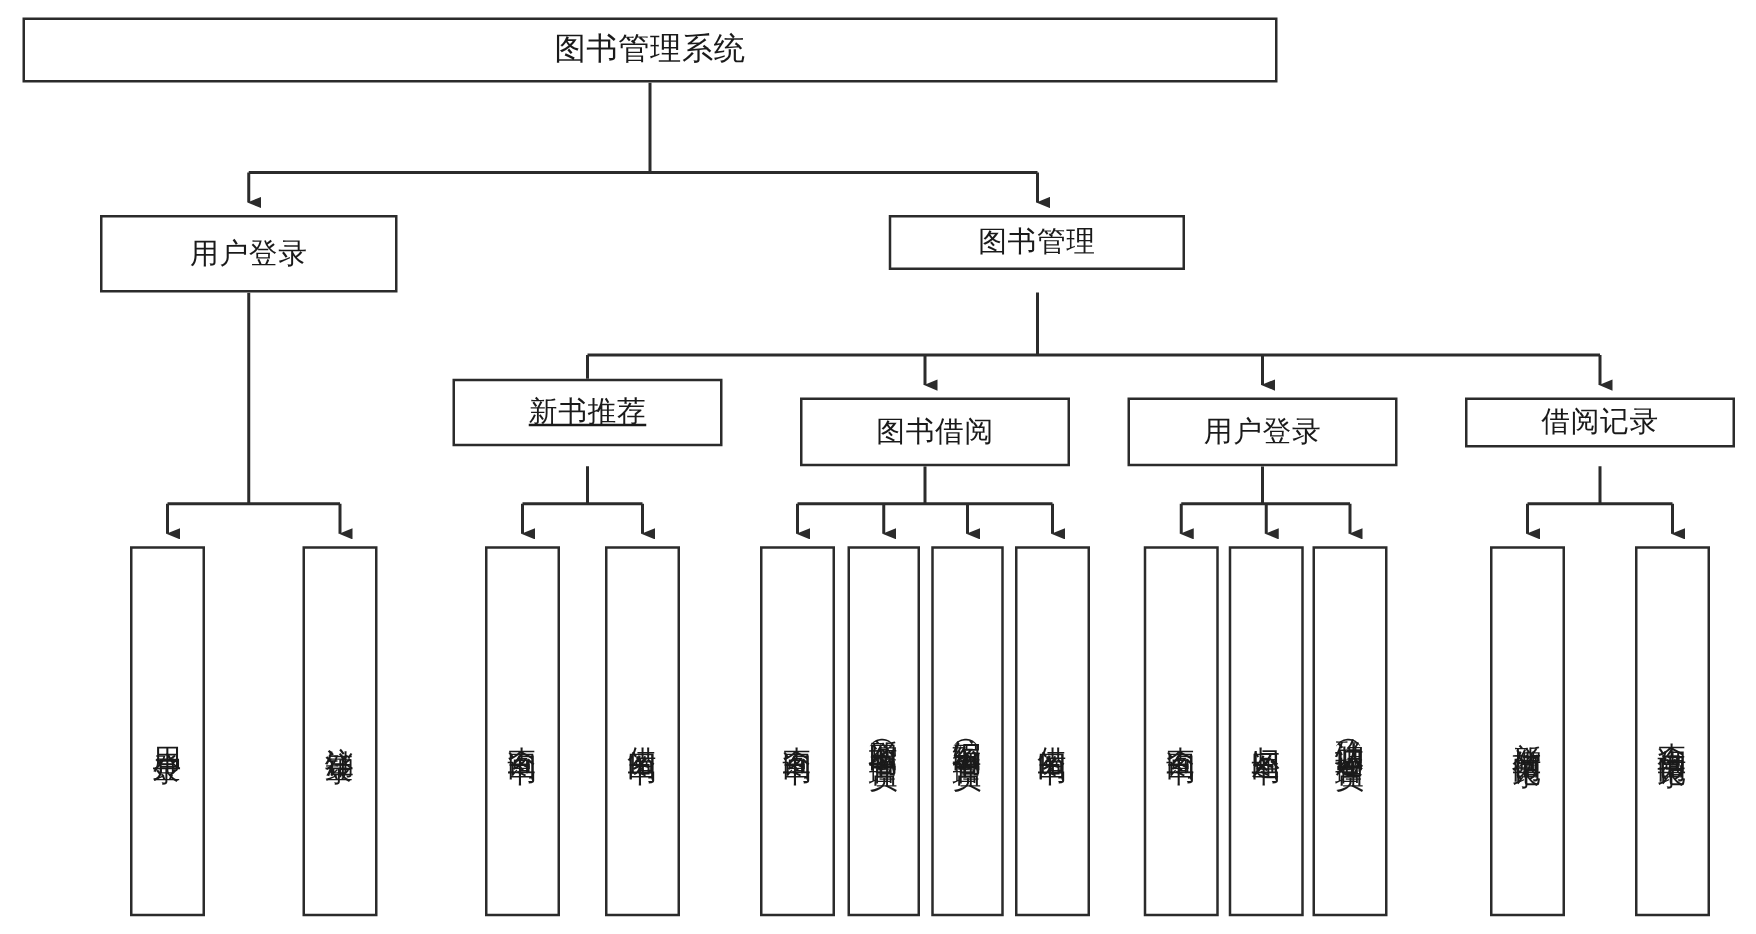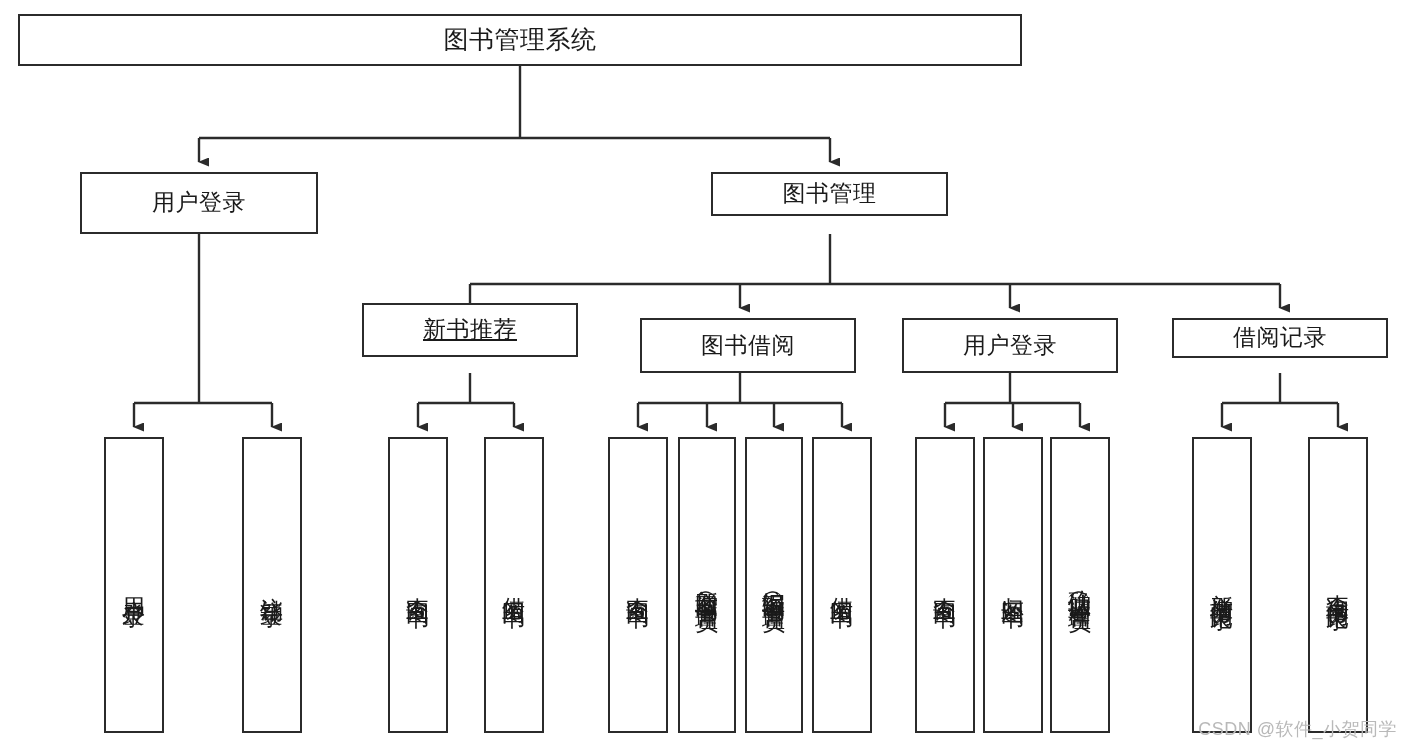--- a/index.html
+++ b/index.html
@@ -185,14 +185,13 @@
         <span class="node-label">确认归还（管理员）</span>
       </div>
       <div class="node leaf" style="left: 1192px; top: 437px; width: 60px; height: 296px;">
         <span class="node-label">新增借阅记录</span>
       </div>
       <div class="node leaf" style="left: 1308px; top: 437px; width: 60px; height: 296px;">
         <span class="node-label">查询借阅记录</span>
       </div>
     </div>
 
-  <div id="watermark">CSDN @软件_小贺同学</div>
 </div>
 
 </body></html>

